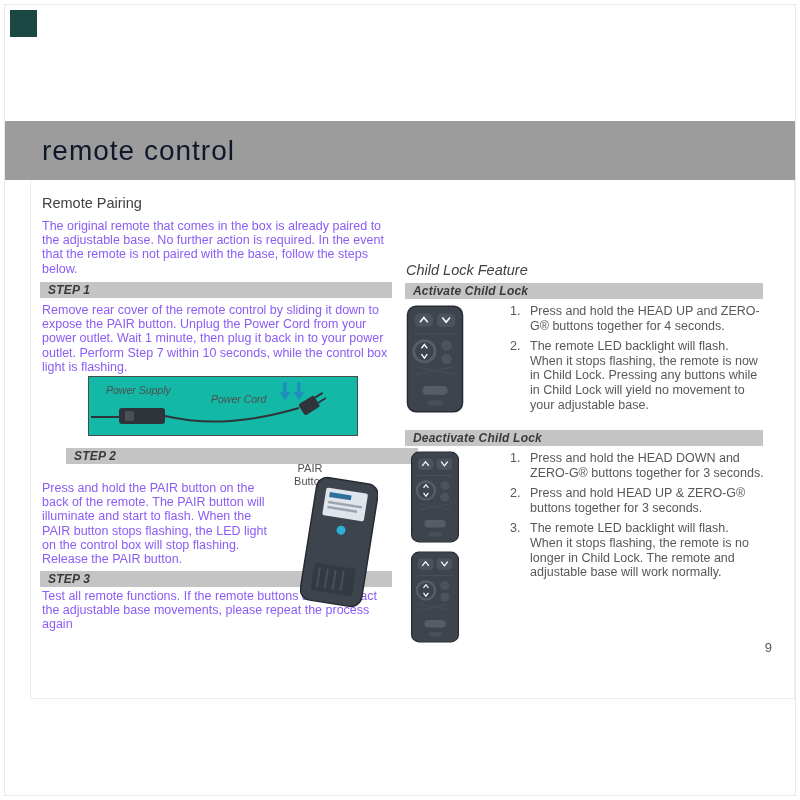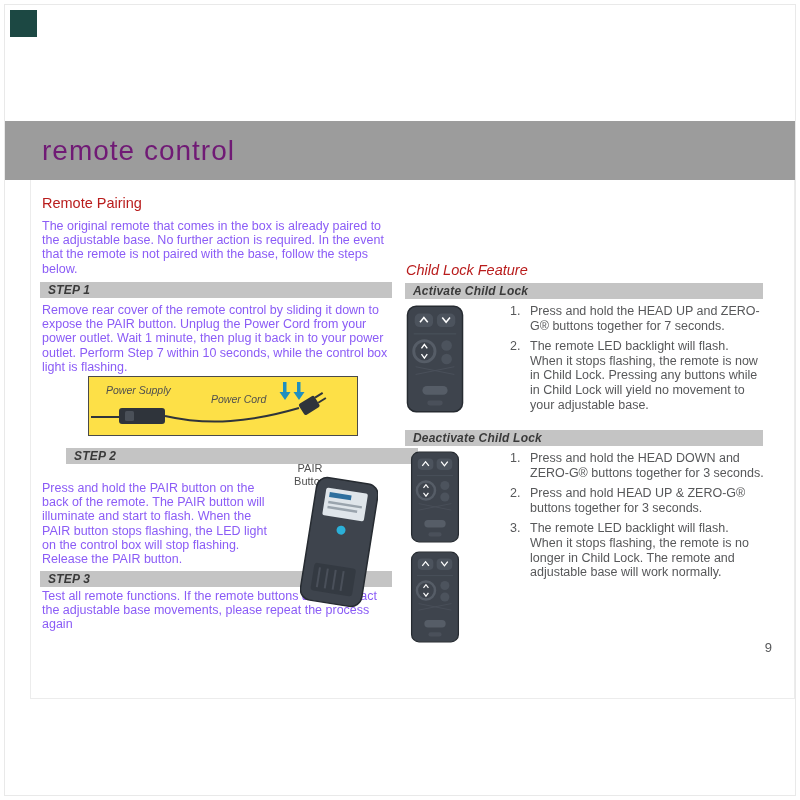--- a/index.html
+++ b/index.html
@@ -3,29 +3,29 @@
 <meta charset="utf-8">
 <style>
   html,body{margin:0;padding:0;background:#fff;}
   .page{
     position:relative;width:800px;height:800px;background:#ffffff;
     font-family:"Liberation Sans",sans-serif;color:#57585a;overflow:hidden;
   }
   .outer-frame{position:absolute;left:4px;top:4px;right:4px;bottom:4px;border:1px solid #e9e9e9;pointer-events:none;}
   .logo{position:absolute;left:10px;top:10px;width:27px;height:27px;background:#1c4843;}
   .header-band{position:absolute;left:5px;right:5px;top:121px;height:59px;background:#9c9c9c;display:flex;align-items:center;}
-  .header-band h1{margin:0 0 0 37px;font-size:28px;font-weight:300;color:#701a75;letter-spacing:1px;text-align:center;}
+  .header-band h1{margin:0 0 0 37px;font-size:28px;font-weight:300;color:#0f172a;letter-spacing:1px;text-align:center;}
   .content-frame{position:absolute;left:30px;right:5px;top:180px;height:518px;
     border-left:1px solid #ececec;border-right:1px solid #ececec;border-bottom:1px solid #ececec;pointer-events:none;}
   .abs{position:absolute;}
-  h2.section{color:#b91c1c;font-size:14.5px;font-weight:400;margin:0;}
+  h2.section{color:#404040;font-size:14.5px;font-weight:400;margin:0;}
   p.body{font-size:12.5px;line-height:14.2px;margin:0;color:#8b5cf6;}
   .bar{background:#c4c4c4;color:#3a3a3a;font-size:12px;font-weight:bold;height:16px;line-height:16px;padding-left:8px;letter-spacing:.2px;font-style:italic;}
   
-  .diagram{border:1px solid #4a4a4a;background:#fde047;}
+  .diagram{border:1px solid #4a4a4a;background:#14b8a6;}
   .diagram .lbl{position:absolute;font-size:10.5px;font-style:italic;color:#4f4f4f;}
   .lbl-ps{left:17px;top:7px;}
   .lbl-pc{left:122px;top:16px;}
   .diagram svg{position:absolute;left:0;top:0;}
   
   .pair-group{z-index:3;width:112px;}
   .pair-label{font-size:11px;line-height:12.5px;color:#4f4f4f;width:56px;text-align:center;}
   .pair-arrow{position:absolute;left:46px;top:22px;}
   .remote-back{position:absolute;left:18px;top:14px;}
   
@@ -144,21 +144,21 @@
 
   <div class="lock-row abs" style="left:406px;top:304px;width:358px;">
     <div class="remote-col">
       <svg width="58" height="110" viewBox="0 0 60 112">
         <use href="#remote-front"></use>
       </svg>
     </div>
     <div class="lock-list">
       <div class="li">
         <span class="num">1.</span>
-        <span class="txt">Press and hold the HEAD UP and ZERO-G® buttons together for 7 seconds.</span>
+        <span class="txt">Press and hold the HEAD UP and ZERO-G® buttons together for 4 seconds.</span>
       </div>
       <div class="li">
         <span class="num">2.</span>
         <span class="txt">The remote LED backlight will flash. When it stops flashing, the remote is now in Child Lock. Pressing any buttons while in Child Lock will yield no movement to your adjustable base.</span>
       </div>
     </div>
   </div>
 
   <div class="bar abs" style="left:405px;top:430px;width:350px;">
     <span>Deactivate Child Lock</span>

